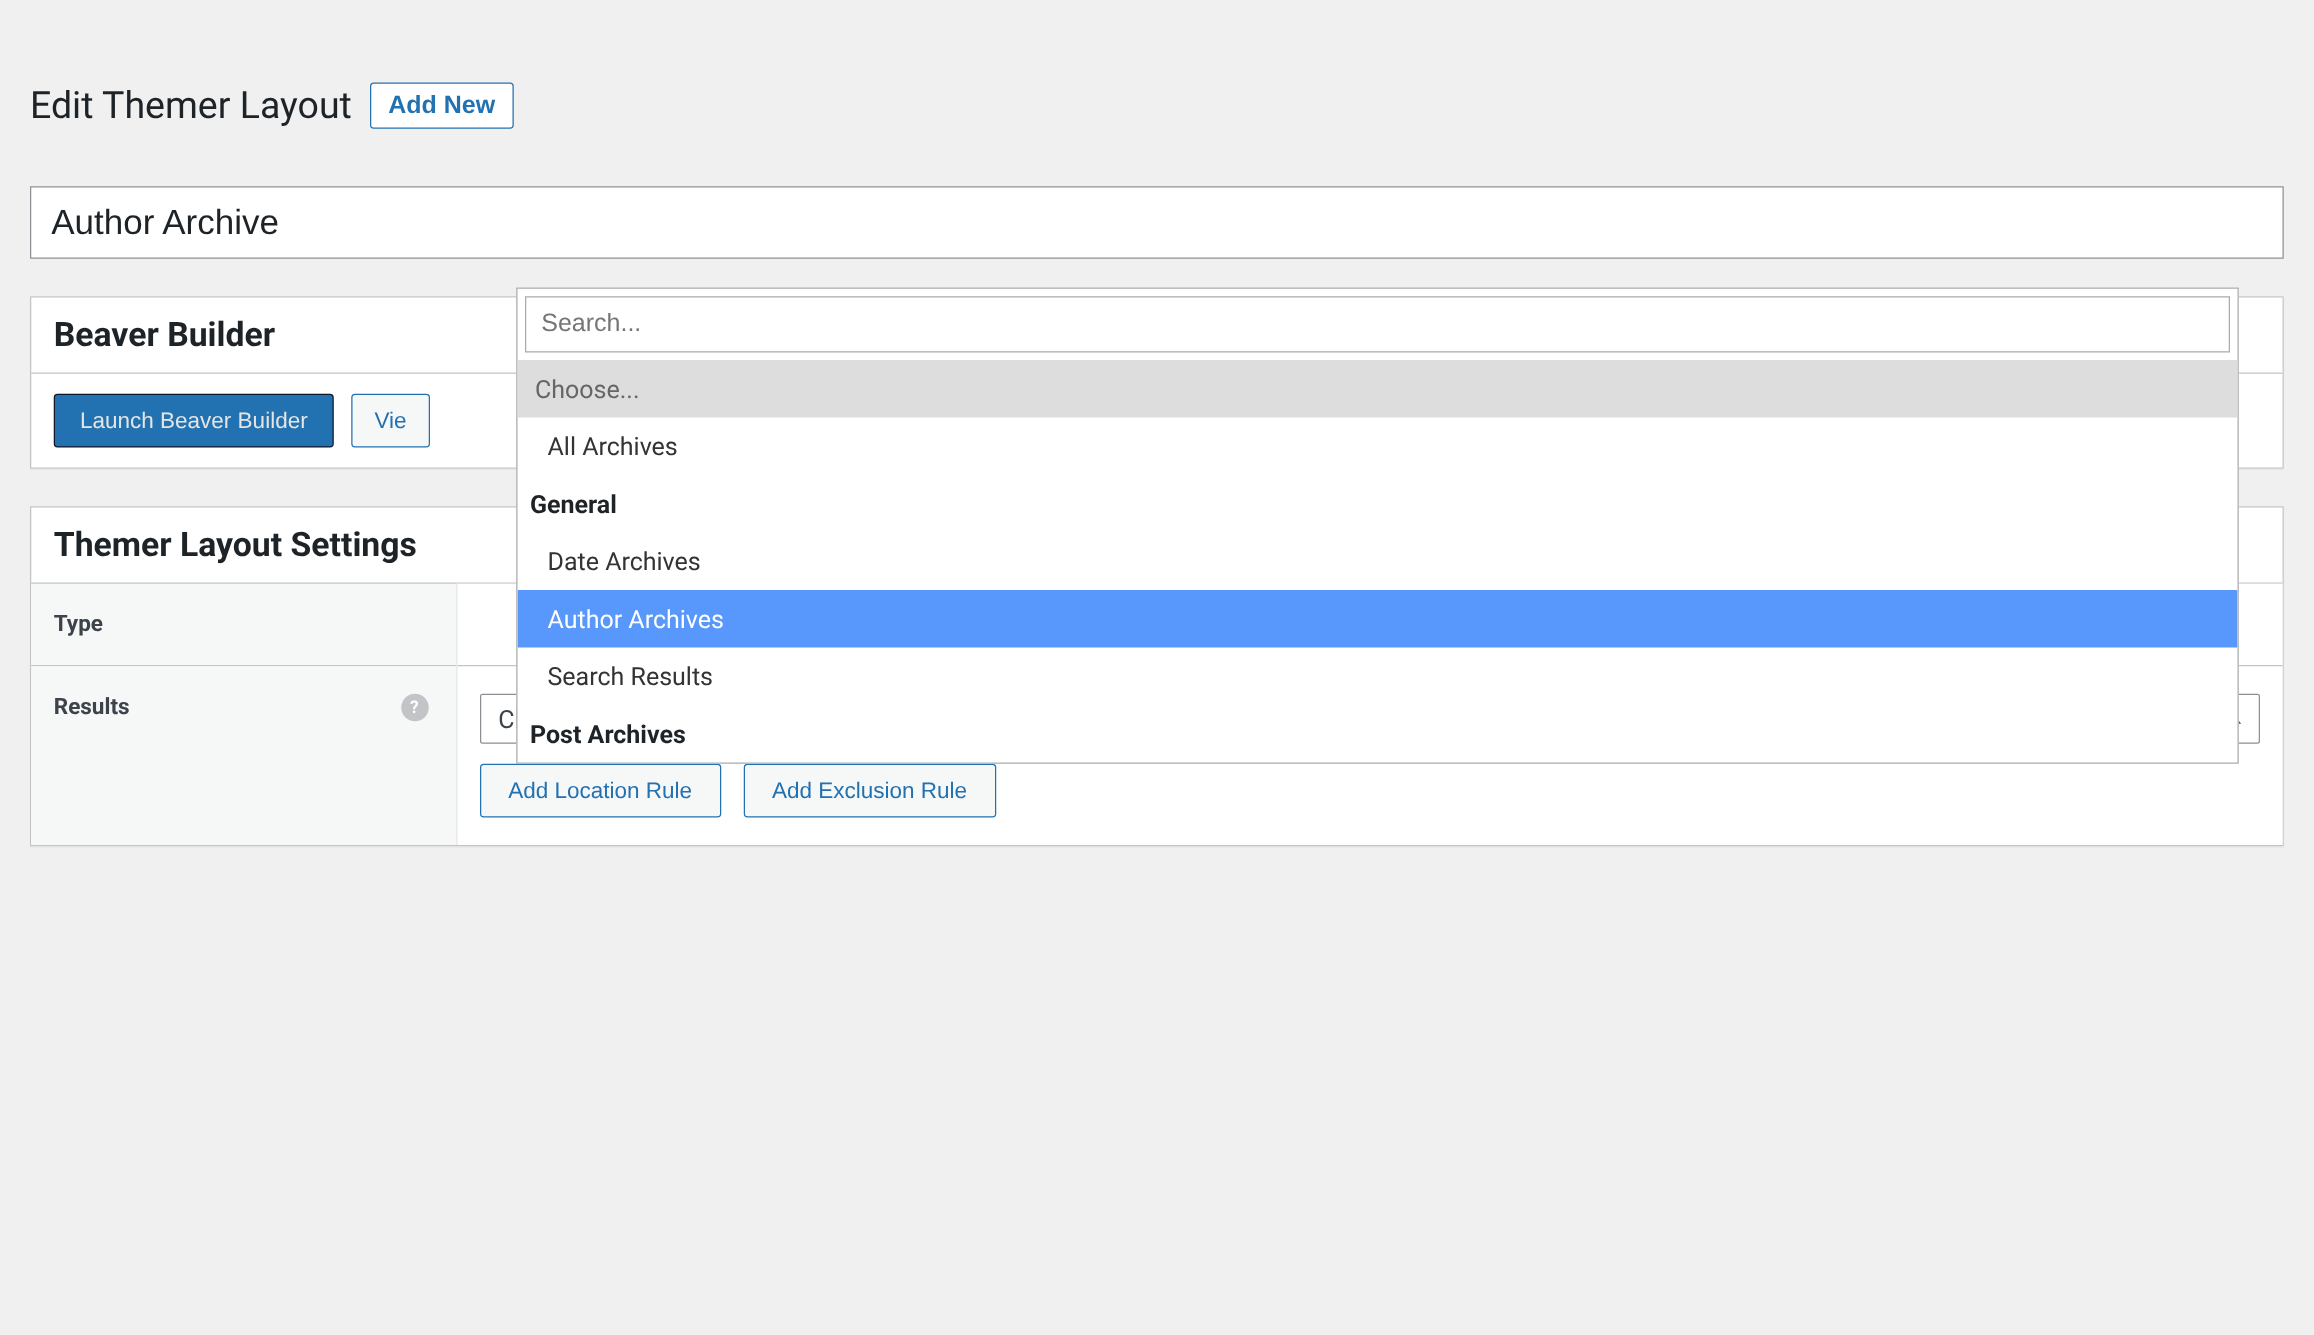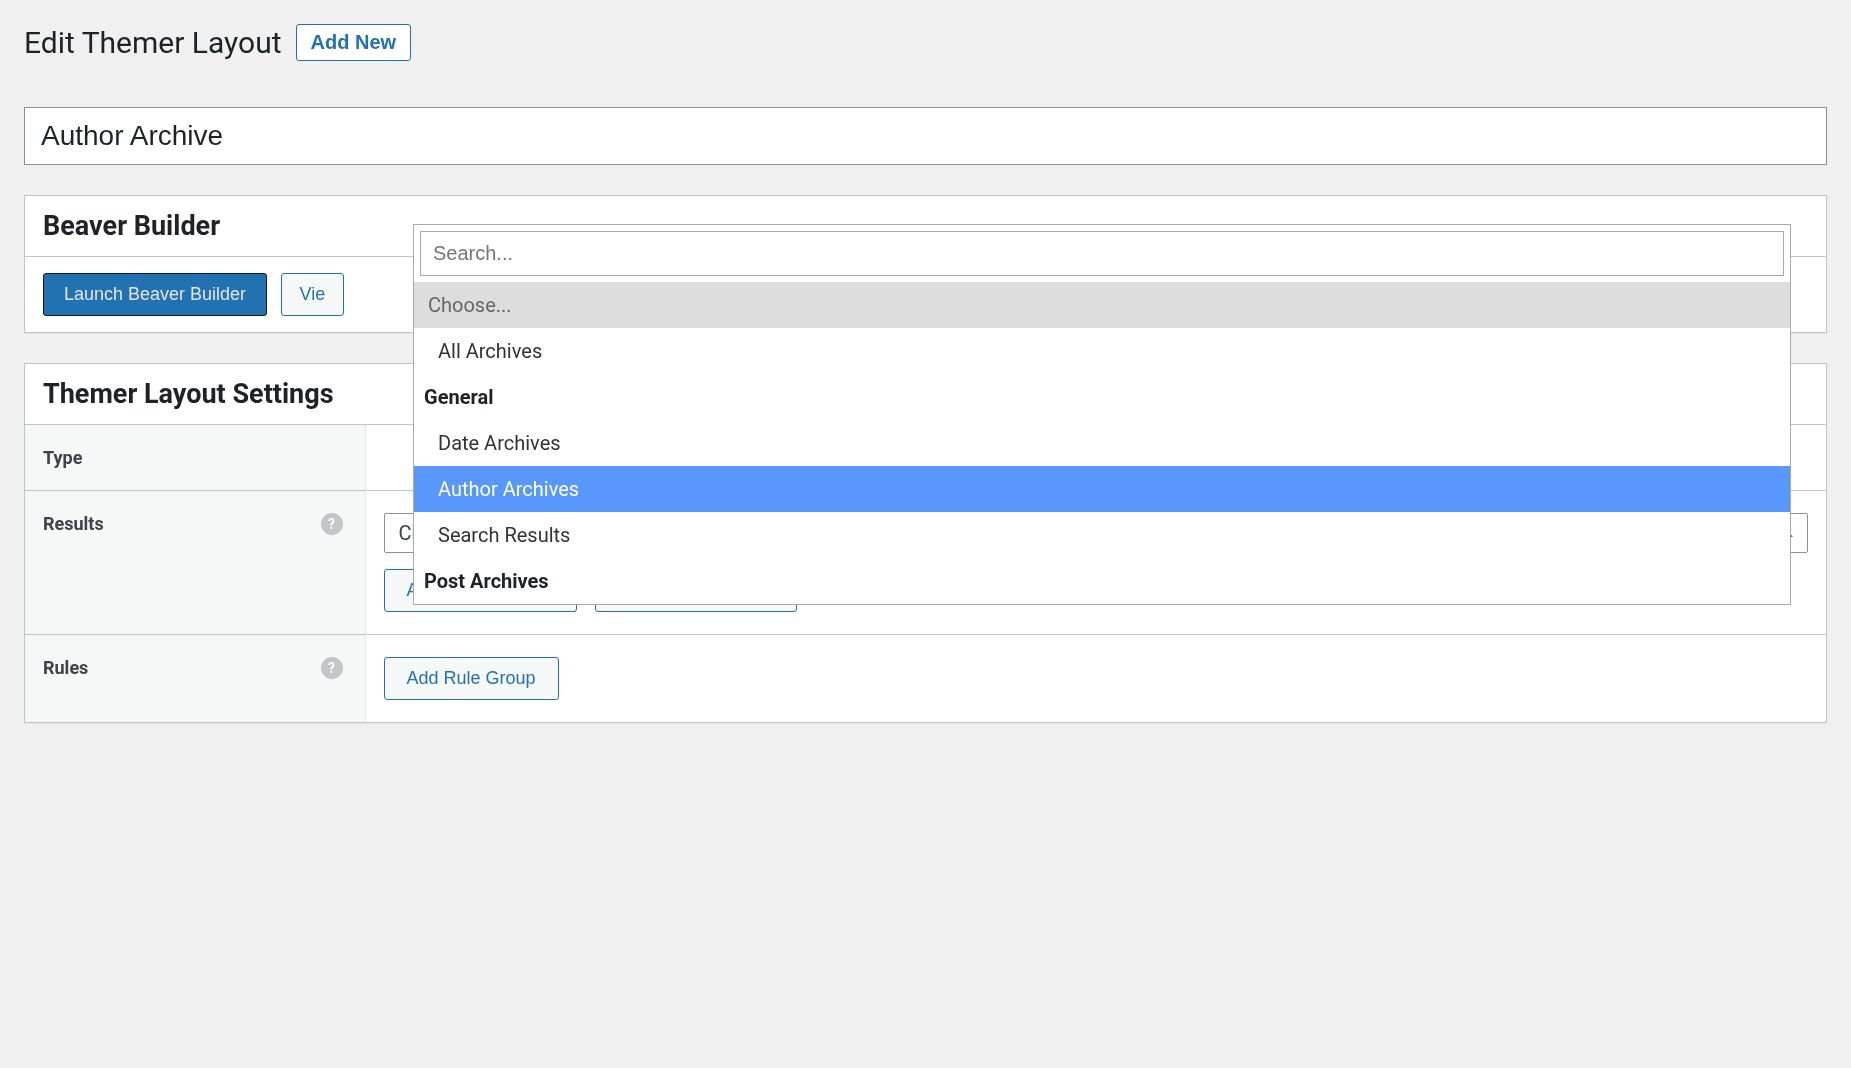--- a/index.html
+++ b/index.html
@@ -8,20 +8,21 @@
     background: #f0f0f1;
     padding: 24px;
     color: #1d2327;
     font-size: 14px;
   }
   .page-header {
     display: flex;
     align-items: center;
     gap: 14px;
     margin-bottom: 18px;
+    margin-top: 42px;
   }
   .page-title {
     font-size: 30px;
     font-weight: 400;
     color: #1d2327;
   }
   .btn-add-new {
     border: 1px solid #2271b1;
     color: #2271b1;
     background: #fff;
@@ -156,21 +157,20 @@
   }
   
   .dropdown-overlay {
     position: absolute;
     top: 164px;
     left: 389px;
     right: 36px;
     background: #fff;
     border: 1px solid #aaa;
     z-index: 1000;
-    margin-top: 36px;
   }
   .dropdown-search-wrap {
     padding: 6px;
   }
   .dropdown-search {
     width: 100%;
     border: 1px solid #aaa;
     padding: 10px 12px;
     font-size: 20px;
     color: #555;
@@ -247,29 +247,20 @@
           <div class="select2-closed">
             <span>Choose...</span>
             <span class="arrow"></span>
           </div>
           <div class="location-rule-buttons">
             <button class="btn-outline">Add Location Rule</button>
             <button class="btn-outline">Add Exclusion Rule</button>
           </div>
         </td>
       </tr>
-      <tr>
-        <td class="label-cell">
-          <span class="label-text">Rules</span>
-          <span class="help-icon">?</span>
-        </td>
-        <td class="value-cell">
-          <button class="btn-outline">Add Rule Group</button>
-        </td>
-      </tr>
     </tbody>
       </table>
   </div>
 
   
   <div class="dropdown-overlay">
     <div class="dropdown-search-wrap">
       <input type="text" class="dropdown-search" placeholder="Search..." style="">
     </div>
     <div class="dropdown-list" id="dropdown-list">

